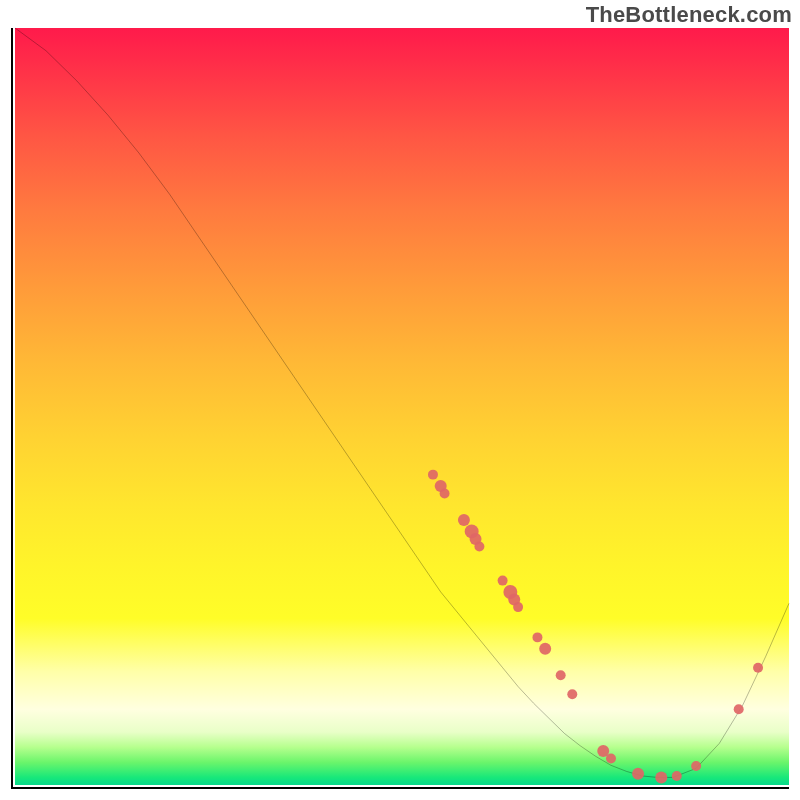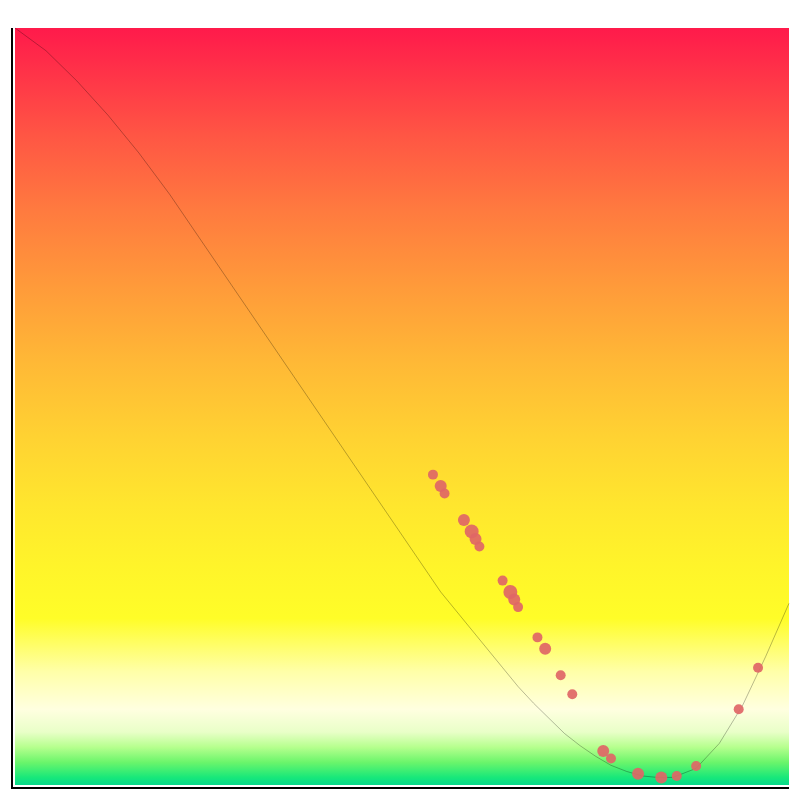--- a/index.html
+++ b/index.html
@@ -69,20 +69,21 @@
     top: 0;
     width: calc(100% - 2px);
     height: calc(100% - 2px);
     overflow: visible;
   }
 </style>
 </head>
 <body>
 
 <div class="stage">
+  <div class="watermark">TheBottleneck.com</div>
 
   <div class="plot">
     <div class="gradient"></div>
     <svg class="curve" viewBox="0 0 100 100" preserveAspectRatio="none">
       <path id="curve-path" fill="none" stroke="#000" stroke-width="0.28" vector-effect="non-scaling-stroke" d="M0.000 0.000 L4.000 3.000 L8.000 7.000 L12.000 11.500 L16.000 16.500 L20.000 22.000 L24.000 28.000 L28.000 34.000 L32.000 40.000 L36.000 46.000 L40.000 52.000 L44.000 58.000 L48.000 64.000 L52.000 70.000 L54.000 73.000 L55.000 74.500 L57.000 77.000 L59.000 79.500 L61.000 82.000 L63.000 84.500 L65.000 87.000 L67.000 89.200 L69.000 91.200 L71.000 93.200 L73.000 94.800 L75.000 96.200 L77.000 97.400 L79.000 98.200 L81.000 98.800 L83.000 99.000 L85.000 99.000 L88.000 97.800 L91.000 94.500 L94.000 89.500 L97.000 83.000 L100.000 76.000"></path>
       <g id="scatter-group">
           <ellipse cx="54.000" cy="59.000" rx="0.644" ry="0.659" fill="#e06666" fill-opacity="0.92"></ellipse>
           <ellipse cx="55.000" cy="60.500" rx="0.773" ry="0.791" fill="#e06666" fill-opacity="0.92"></ellipse>
           <ellipse cx="55.500" cy="61.500" rx="0.644" ry="0.659" fill="#e06666" fill-opacity="0.92"></ellipse>
           <ellipse cx="58.000" cy="65.000" rx="0.773" ry="0.791" fill="#e06666" fill-opacity="0.92"></ellipse>

